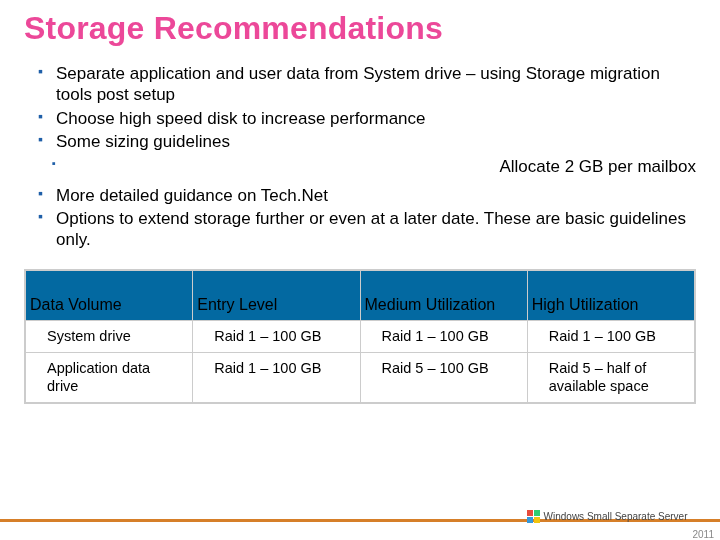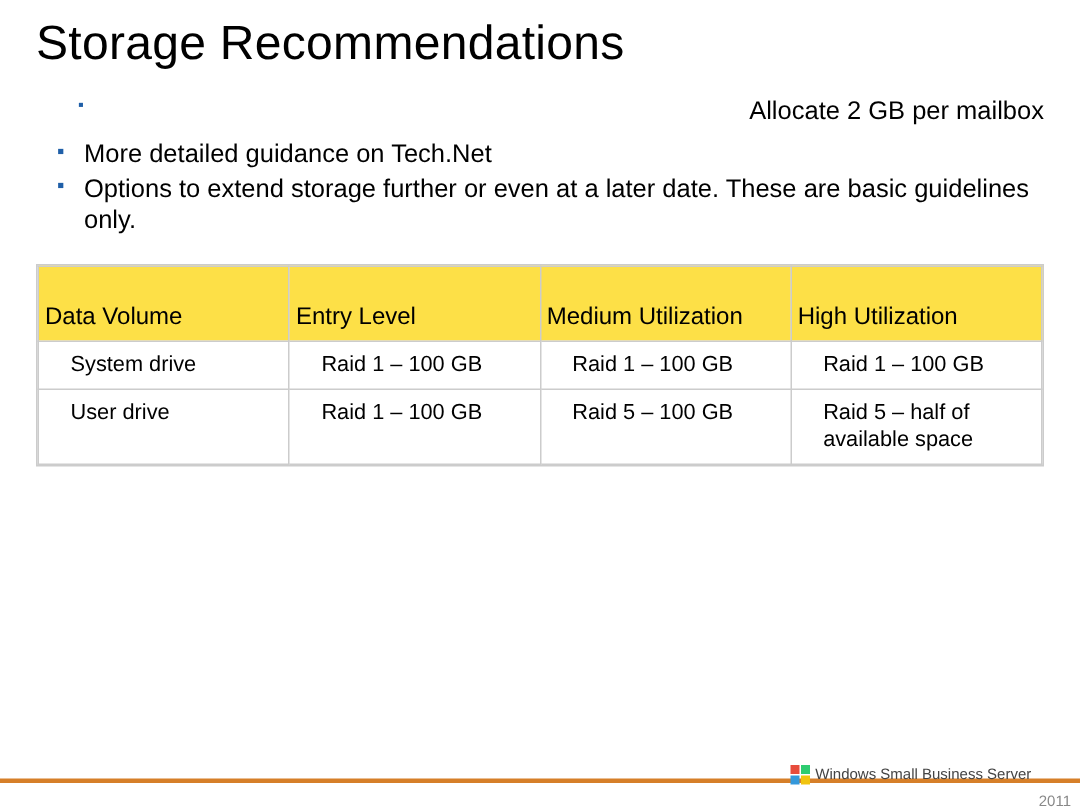--- a/index.html
+++ b/index.html
@@ -1,45 +1,50 @@
 <!DOCTYPE html>
 <html><head>
 <meta charset="utf-8">
 <style>
   * { box-sizing: border-box; margin: 0; padding: 0; }
   html, body { width: 720px; height: 540px; background: #fff; font-family: "Segoe UI", Arial, sans-serif; color: #000; }
   .slide { width: 720px; height: 540px; position: relative; padding: 10px 24px 0 24px; }
-  .title { font-size: 32px; color: #000000; font-weight: 400; margin-bottom: 16px; letter-spacing: 0.2px; }
+  .title { font-size: 32px; color: #ec4899; font-weight: 700; margin-bottom: 16px; letter-spacing: 0.2px; }
   ul.main { list-style: none; padding-left: 14px; }
   ul.main > li { position: relative; padding-left: 18px; font-size: 17px; line-height: 1.25; margin-bottom: 2px; }
   ul.main > li::before { content: "▪"; position: absolute; left: 0; top: 0; color: #1f5fa8; font-size: 14px; }
   ul.sub { list-style: none; padding-left: 28px; margin: 4px 0 6px 0; }
   ul.sub > li { position: relative; padding-left: 16px; font-size: 17px; line-height: 1.35; text-align: right; }
   ul.sub > li::before { content: "▪"; position: absolute; left: 0; top: 0; color: #1f5fa8; font-size: 11px; }
   .table-wrap { margin-top: 18px; border: 1px solid #ccc; }
   table { width: 100%; border-collapse: collapse; table-layout: fixed; }
-  th { background: #fde047; color: #000; font-weight: 400; font-size: 16px; padding: 6px 8px 6px 4px; text-align: left; vertical-align: bottom; border: 1px solid #ccc; height: 50px; }
+  th { background: #0369a1; color: #000; font-weight: 400; font-size: 16px; padding: 6px 8px 6px 4px; text-align: left; vertical-align: bottom; border: 1px solid #ccc; height: 50px; }
   td { font-size: 14.5px; padding: 6px 21px; border: 1px solid #ccc; vertical-align: top; line-height: 1.3; }
   .footer { position: absolute; bottom: 0; left: 0; right: 0; height: 20px; }
   .footer-bar { position: absolute; bottom: 18px; left: 0; right: 0; height: 3px; background: #d67f29; }
   .footer-logo { position: absolute; bottom: 0; right: 6px; font-size: 10px; color: #444; display: flex; align-items: center; gap: 4px; }
   .win-flag { width: 13px; height: 13px; display: inline-block; position: relative; }
   .win-flag span { position: absolute; width: 6px; height: 6px; }
   .wf1 { background:#e74c3c; left:0; top:0; }
   .wf2 { background:#2ecc71; left:7px; top:0; }
   .wf3 { background:#3498db; left:0; top:7px; }
   .wf4 { background:#f1c40f; left:7px; top:7px; }
   .logo-year { color:#888; font-size:10px; margin-left:1px;margin-top:37px; }
 </style>
 </head>
 <body>
 
 <div class="slide">
   <h1 class="title">Storage Recommendations</h1>
 
+  <ul class="main">
+    <li>Separate application and user data from System drive – using Storage migration tools post setup</li>
+    <li>Choose high speed disk to increase performance</li>
+    <li>Some sizing guidelines</li>
+  </ul>
   <ul class="sub">
     <li>Allocate 2 GB per mailbox</li>
   </ul>
   <ul class="main">
     <li>More detailed guidance on Tech.Net</li>
     <li>Options to extend storage further or even at a later date. These are basic guidelines only.</li>
   </ul>
 
   <div class="table-wrap">
     <table>
@@ -52,35 +57,35 @@
         </tr>
       </thead>
       <tbody>
         <tr>
           <td>System drive</td>
           <td>Raid 1 – 100 GB</td>
           <td>Raid 1 – 100 GB</td>
           <td>Raid 1 – 100 GB</td>
         </tr>
         <tr>
-          <td>User drive</td>
+          <td>Application data drive</td>
           <td>Raid 1 – 100 GB</td>
           <td>Raid 5 – 100 GB</td>
           <td>Raid 5 – half of available space</td>
         </tr>
       </tbody>
     </table>
   </div>
 
   <div class="footer">
     <div class="footer-bar"></div>
     <div class="footer-logo">
       <span class="win-flag">
         <span class="wf1"></span>
           <span class="wf2"></span>
           <span class="wf3"></span>
           <span class="wf4"></span>
       </span>
-      <span class="logo-text">Windows Small Business Server</span>
+      <span class="logo-text">Windows Small Separate Server</span>
       <span class="logo-year">2011</span>
     </div>
   </div>
 </div>
 
 </body></html>

